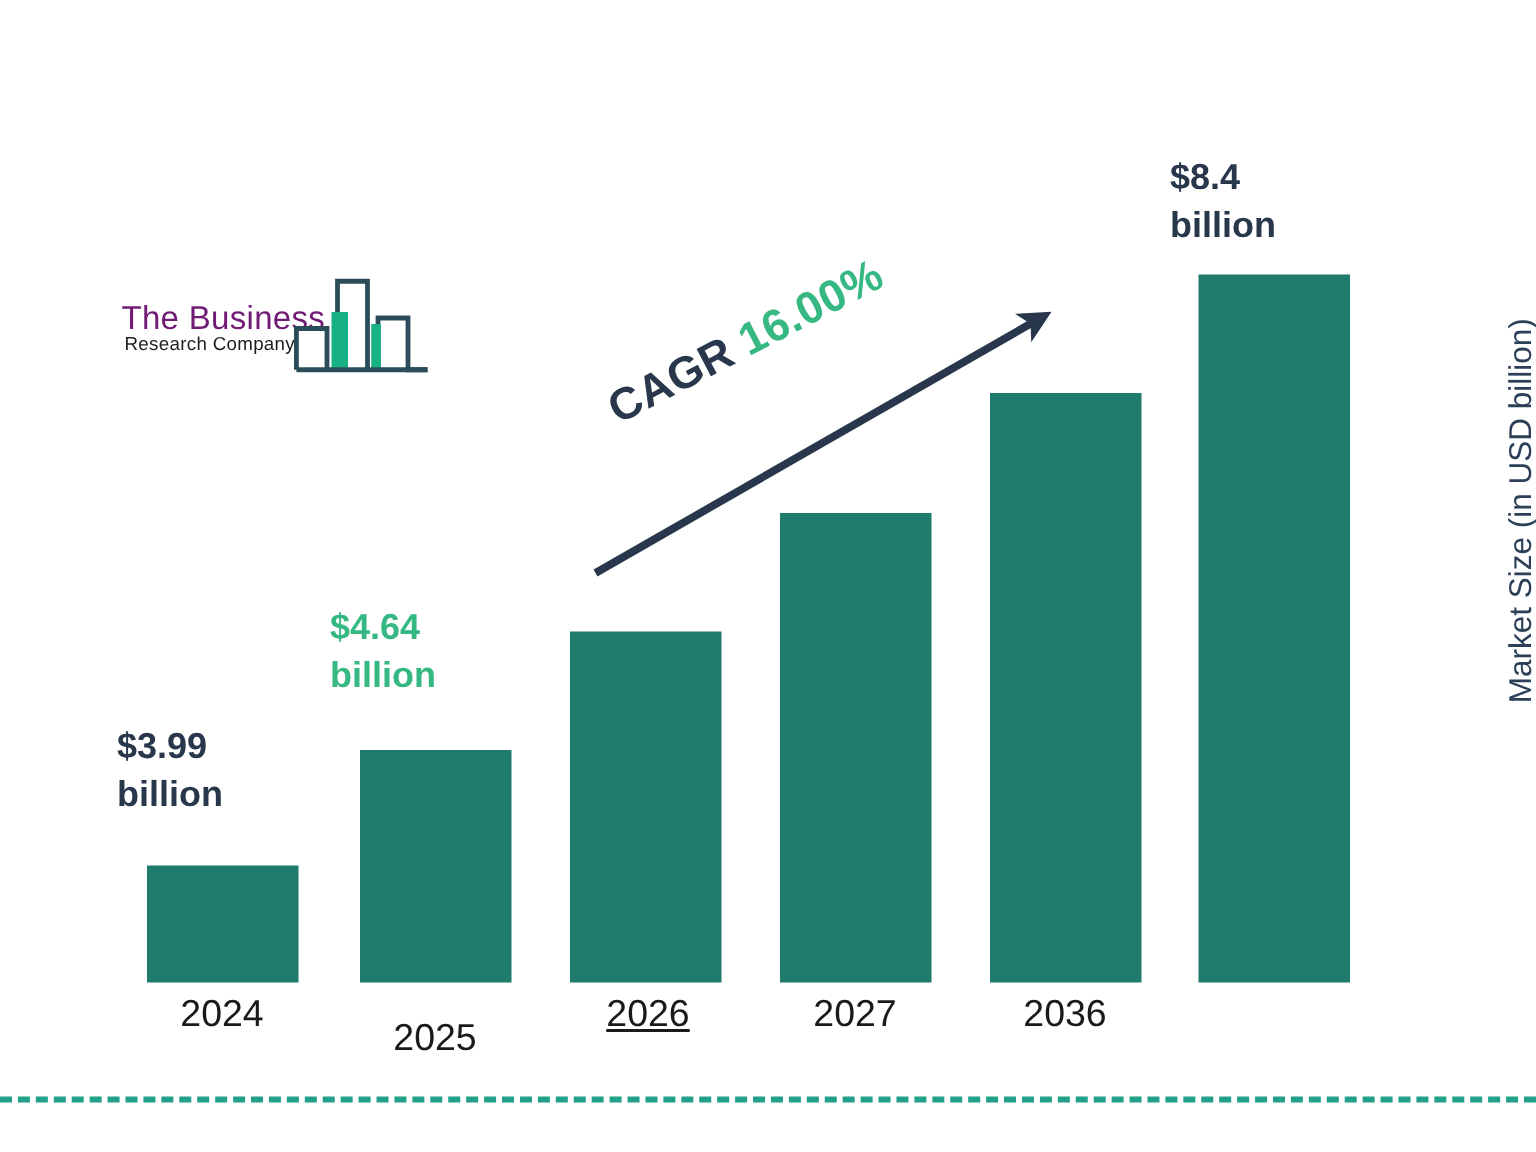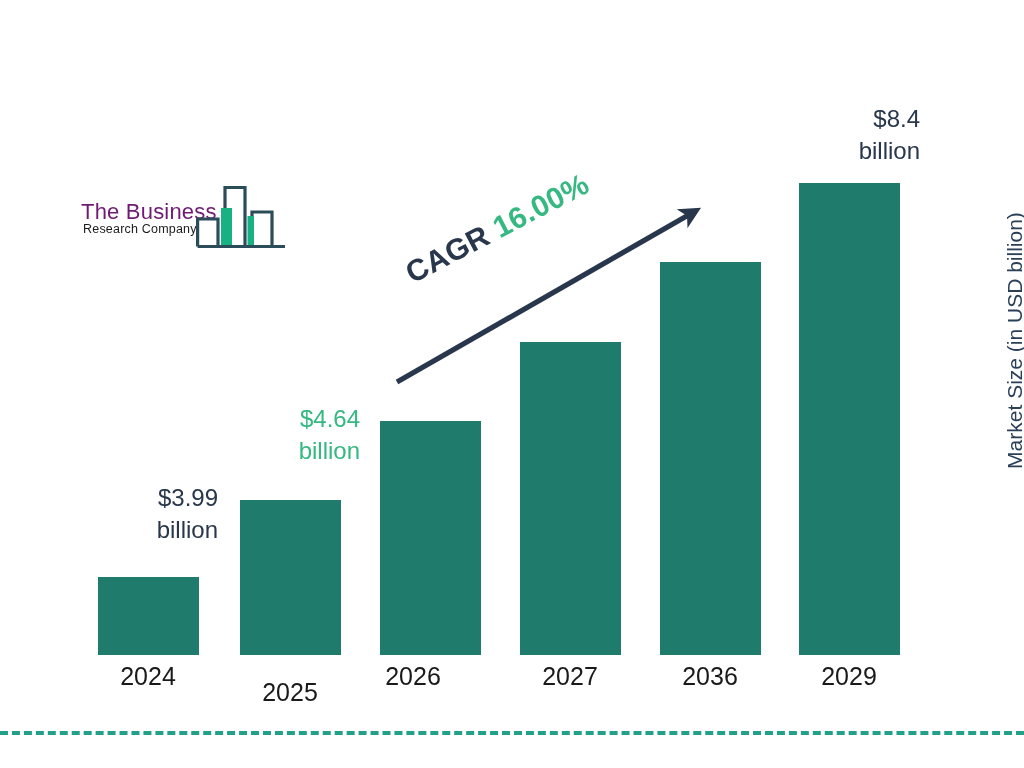--- a/index.html
+++ b/index.html
@@ -76,24 +76,24 @@
   }
   .bar {
     position: absolute;
     background: #1f7b6b;
   }
 
   
   .callout {
     position: absolute;
     font-size: 24px;
-    font-weight: normal;
+    font-weight: bold;
     line-height: 1.32;
     white-space: pre-line;
-    text-align: right;
+    text-align: left;
   }
   .callout.navy { color: #28374b; }
   .callout.green { color: #35b881; }
 
   
   .year {
     position: absolute;
     top: 664px;
     width: 130px;
     text-align: center;
@@ -189,22 +189,21 @@
     <defs>
       <marker id="arrowhead" markerWidth="4.2" markerHeight="4.2" refX="2.2" refY="2.1" orient="auto">
         <path d="M0,0 L4.2,2.1 L0,4.2 L1.1,2.1 Z" fill="#28374b"></path>
       </marker>
     </defs>
     <line x1="397" y1="382" x2="692" y2="213" stroke="#28374b" stroke-width="5.2" marker-end="url(#arrowhead)"></line>
   </svg>
 
   <div class="year" style="left:83px;text-align:center;">2024</div>
   <div class="year" style="left:225px;margin-top:16px;">2025</div>
-  <div class="year" style="left:348px;">2026</div>
+  <div class="year" style="left:367px;text-decoration:underline;">2026</div>
   <div class="year" style="left:505px;">2027</div>
   <div class="year" style="left:645px;">2036</div>
-  <div class="year" style="left:784px;">2029</div>
 
   <div class="ylabel">Market Size (in USD billion)</div>
 
   <div class="footer-rule"></div>
 
 </div>
 
 </body></html>

